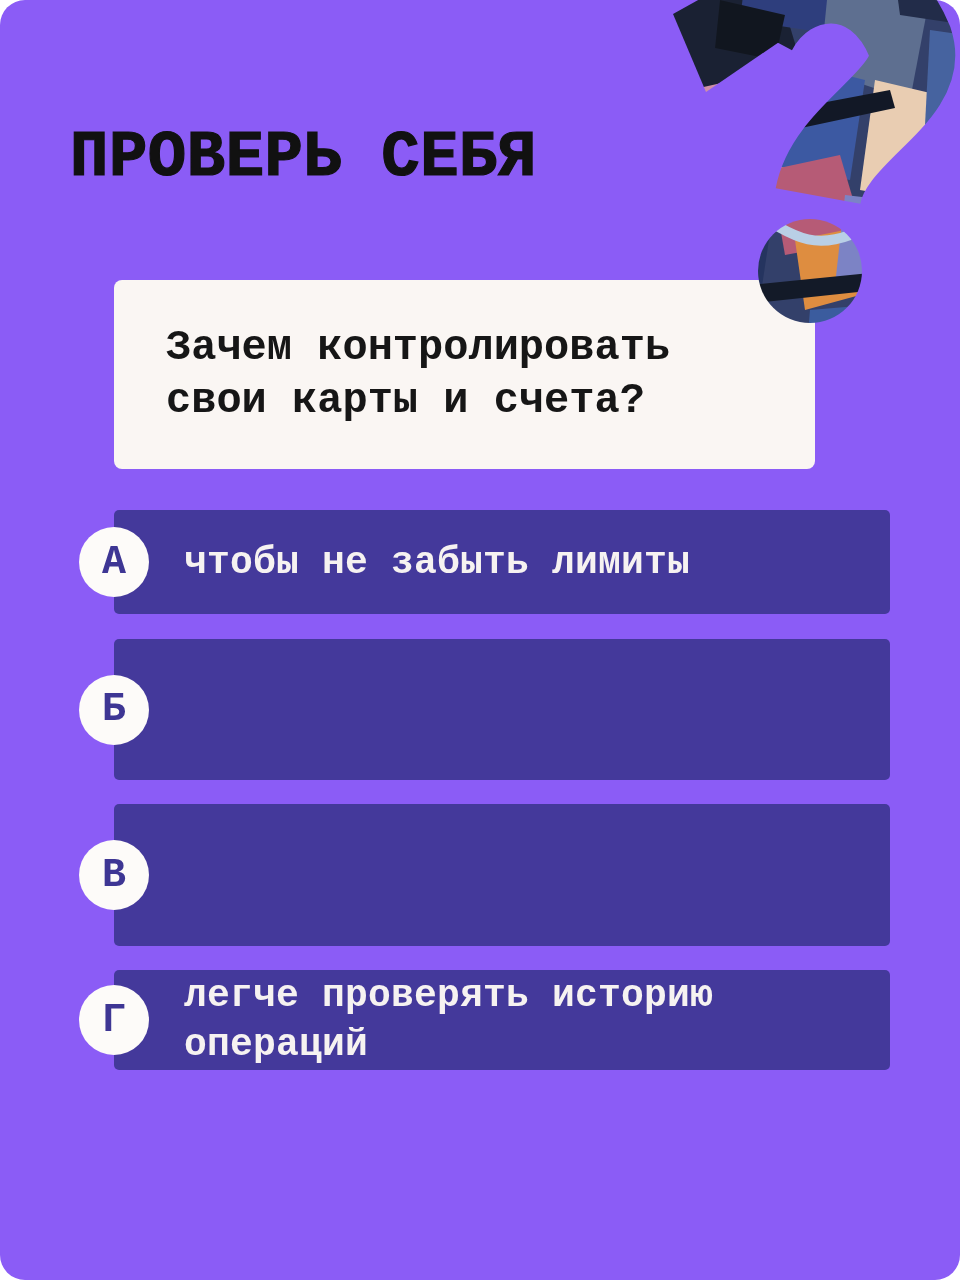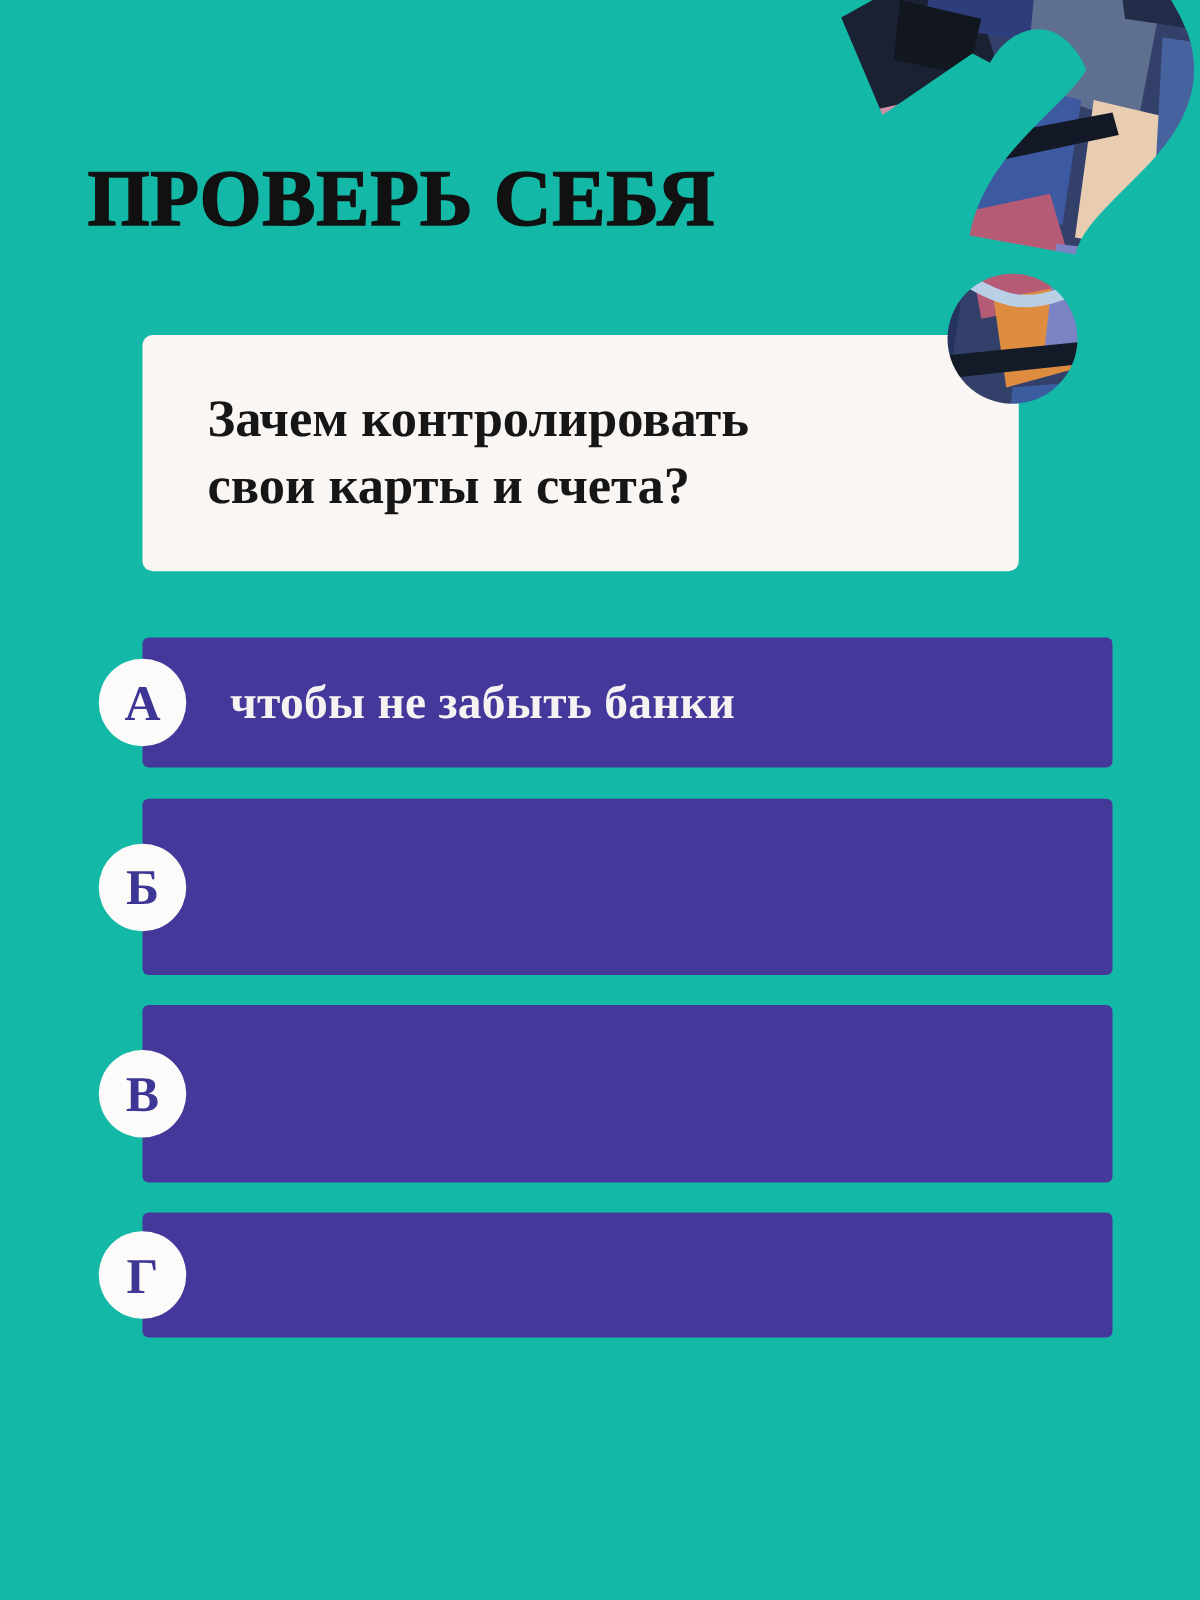--- a/index.html
+++ b/index.html
@@ -1,22 +1,23 @@
 <!DOCTYPE html>
 <html><head>
 <meta charset="utf-8">
 <style>
   html, body { margin: 0; padding: 0; }
   .stage {
     position: relative;
     width: 960px;
     height: 1280px;
-    background: #14b8a6;
+    background: #8b5cf6;
     overflow: hidden;
-    font-family: Liberation Serif, serif;
+    font-family: Liberation Mono, monospace;
+    border-radius: 25px;
   }
   .title {
     position: absolute;
     left: 70px;
     top: 122px;
     font-size: 64px;
     font-weight: 700;
     letter-spacing: 0.5px;
     color: #111111;
     -webkit-text-stroke: 1.2px #111111;
@@ -25,21 +26,21 @@
   .qmark {
     position: absolute;
     left: 600px;
     top: 0;
     pointer-events: none;
     z-index: 3;
   }
   .question-card {
     position: absolute;
     left: 114px;
-    top: 268px;
+    top: 280px;
     width: 701px;
     height: 189px;
     background: #FAF6F3;
     border-radius: 8px;
     display: flex;
     align-items: center;
     box-sizing: border-box;
     padding-left: 52px;
     padding-right: 30px;
     z-index: 1;
@@ -128,28 +129,29 @@
     <circle cx="810" cy="271" r="52" fill="url(#collage)"></circle>
   </svg>
 
   <div class="question-card">
     <div class="question-text">Зачем контролировать
 свои карты и счета?</div>
   </div>
 
   <div class="option option-a">
     <div class="badge">А</div>
-    <div class="option-text">чтобы не забыть банки</div>
+    <div class="option-text">чтобы не забыть лимиты</div>
   </div>
 
   <div class="option option-b">
     <div class="badge">Б</div>
   </div>
 
   <div class="option option-v">
     <div class="badge">В</div>
   </div>
 
   <div class="option option-g">
     <div class="badge">Г</div>
+    <div class="option-text">легче проверять историю операций</div>
   </div>
 
 </div>
 
 </body></html>

